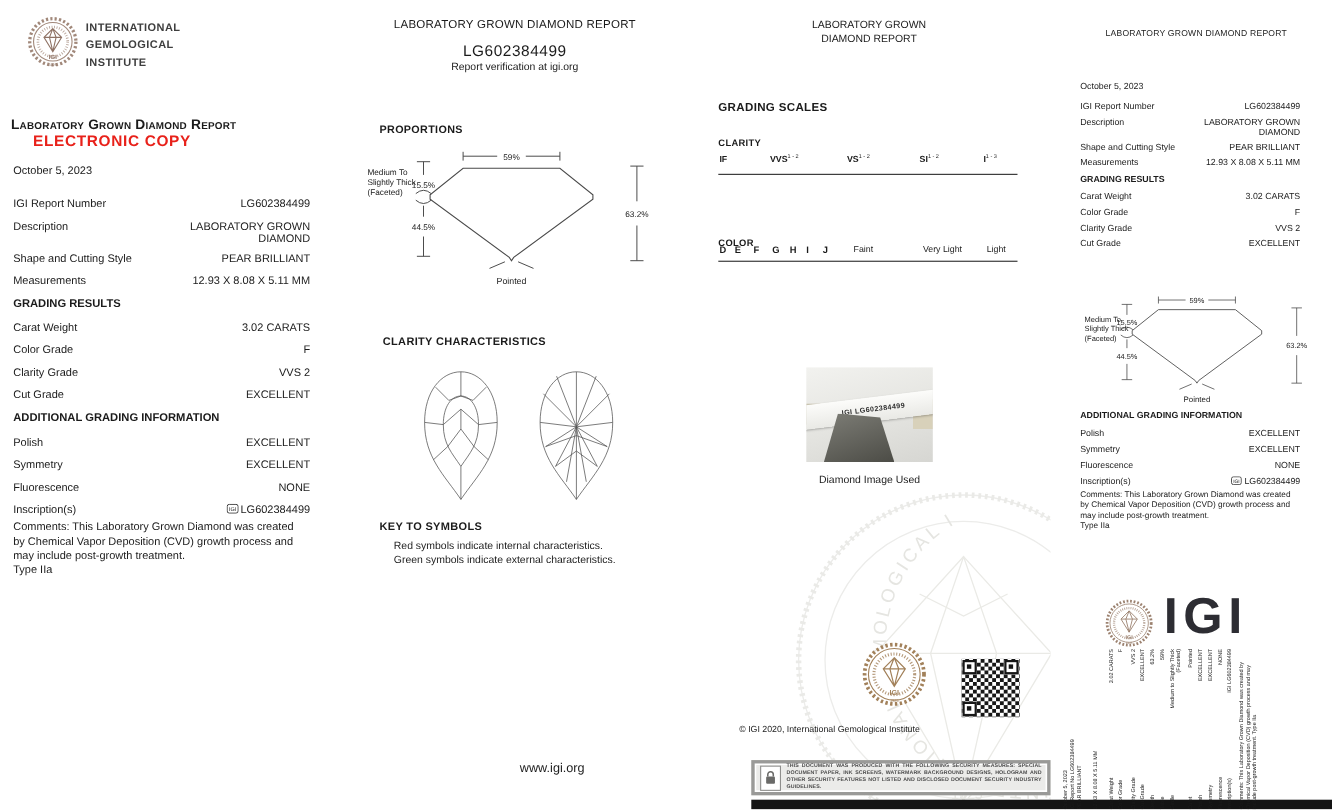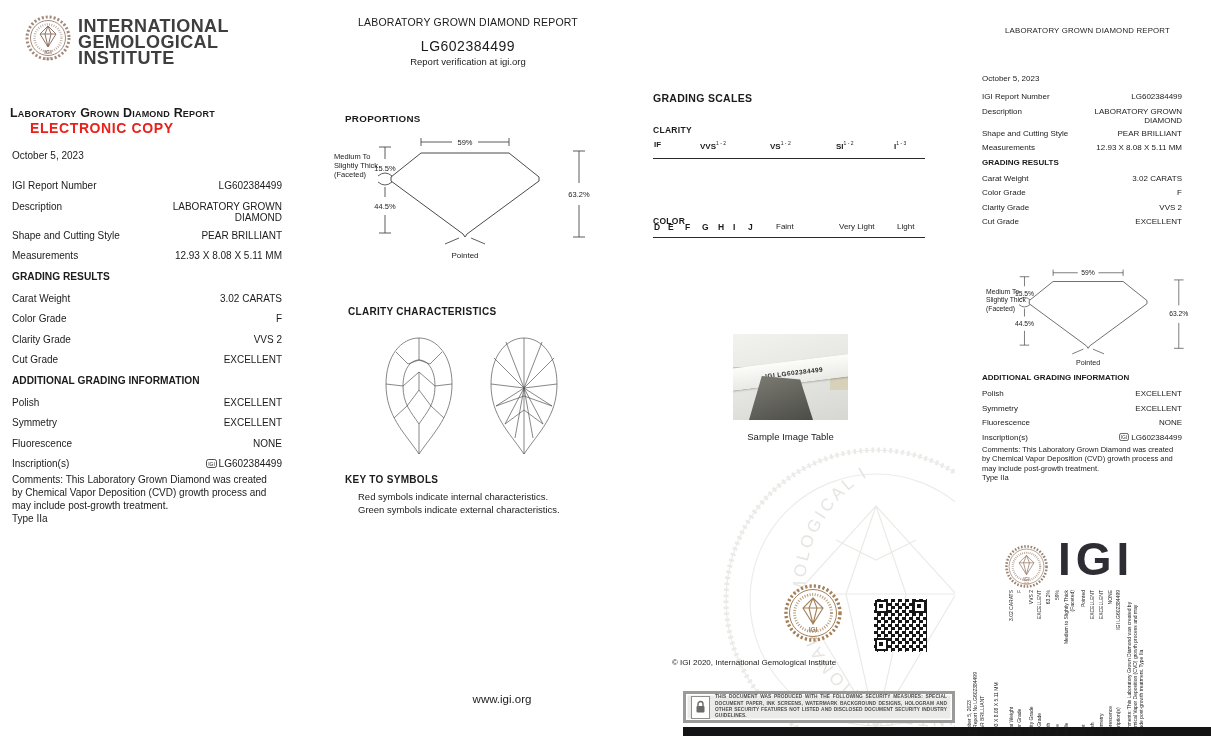--- a/index.html
+++ b/index.html
@@ -1,20 +1,20 @@
 <!DOCTYPE html>
 <html><head>
 <meta charset="utf-8">
 <style>
   html,body{margin:0;padding:0;}
   .page{position:relative;width:1211px;height:736px;background:#ffffff;overflow:hidden;
         font-family:"Liberation Sans",sans-serif;color:#1b1b1b;}
   .abs{position:absolute;}
   
-  .org-name{font-size:18px;font-weight:bold;color:#3e3e3e;line-height:16px;letter-spacing:.4px;}
+  .org-name{font-size:10px;font-weight:bold;color:#3e3e3e;line-height:16px;letter-spacing:.4px;}
   .ecopy{font-size:14px;font-weight:bold;color:#e8211a;letter-spacing:.6px;margin-top:40px;}
   .lp-title{font-size:12.5px;font-weight:bold;font-variant:small-caps;letter-spacing:.2px;}
   .lp-body{left:12px;top:150px;width:270px;}
   .lrow{display:flex;justify-content:space-between;font-size:10px;margin-bottom:9.5px;}
   .lrow .val{text-align:right;}
   .lsec{font-weight:bold;font-size:10.2px;margin:2px 0 11px 0;}
   .ldate{font-size:10px;margin-bottom:19px;}
   .comments{font-size:10px;line-height:13px;width:256px;}
   .insc-ico{display:inline-block;vertical-align:-1px;margin-right:2px;}
   
@@ -197,20 +197,24 @@
       <path d="M133,92 L152,78 L171,92 M124,74 L152,64 L180,74"></path>
     </g>
   </svg>
 
   <div class="abs h-bold" style="left:345px;top:474px;font-size:10px;">KEY TO SYMBOLS</div>
   <div class="abs keyline" style="left:358px;top:490px;">Red symbols indicate internal characteristics.</div>
   <div class="abs keyline" style="left:358px;top:503px;">Green symbols indicate external characteristics.</div>
 
   <div class="abs website" style="left:437px;top:693px;width:130px;">www.igi.org</div>
 
+  <div class="abs p3-title" style="left:700px;top:16px;width:180px;">
+    <div>LABORATORY GROWN</div>
+    <div>DIAMOND REPORT</div>
+  </div>
 
   <div class="abs h-bold" style="left:653px;top:92px;font-size:10.5px;">GRADING SCALES</div>
   <div class="abs h-bold" style="left:653px;top:125px;font-size:8.5px;">CLARITY</div>
 
   <div class="abs" style="left:654px;top:140px;width:272px;height:16px;">
     <span class="scale-col" style="left:0;"><span class="cg">IF</span></span>
     <span class="scale-col" style="left:46px;"><span class="cg">VVS</span><sup>1 - 2</sup></span>
     <span class="scale-col" style="left:116px;"><span class="cg">VS</span><sup>1 - 2</sup></span>
     <span class="scale-col" style="left:182px;"><span class="cg">SI</span><sup>1 - 2</sup></span>
     <span class="scale-col" style="left:240px;"><span class="cg">I</span><sup>1 - 3</sup></span>
@@ -251,21 +255,21 @@
   </svg>
 
   <div class="abs sample">
     <div class="sample-beige-r"></div>
     <div class="sample-beige-l"></div>
     <div class="sample-band">
       <span class="sample-insc">IGI LG602384499</span>
     </div>
     <div class="sample-dark"></div>
   </div>
-  <div class="abs caption" style="left:718px;top:431px;width:145px;">Sample Image Table</div>
+  <div class="abs caption" style="left:718px;top:431px;width:145px;">Diamond Image Used</div>
 
   <svg class="abs" style="left:782px;top:580px;" width="62" height="66" viewBox="0 0 62 66">
     <circle cx="31" cy="33" r="27" fill="#fff" stroke="#a2815a" stroke-width="3.4" stroke-dasharray="2.2 2.2"></circle>
     <circle cx="31" cy="33" r="23.5" fill="none" stroke="#a2815a" stroke-width="1"></circle>
     <circle cx="31" cy="33" r="18.5" fill="none" stroke="#a2815a" stroke-width="2.8" stroke-dasharray="1 1.6" opacity="0.8"></circle>
     <path d="M31,18 L41,28 L31,44 L21,28 Z M21,28 H41 M31,18 L27,28 L31,44 M31,18 L35,28 L31,44" fill="none" stroke="#a2815a" stroke-width="1.1"></path>
     <text x="31" y="52" text-anchor="middle" font-size="6.5" font-weight="bold" fill="#a2815a">IGI</text>
     <text x="31" y="58.5" text-anchor="middle" font-size="3.6" fill="#a2815a">1925</text>
   </svg>
 

